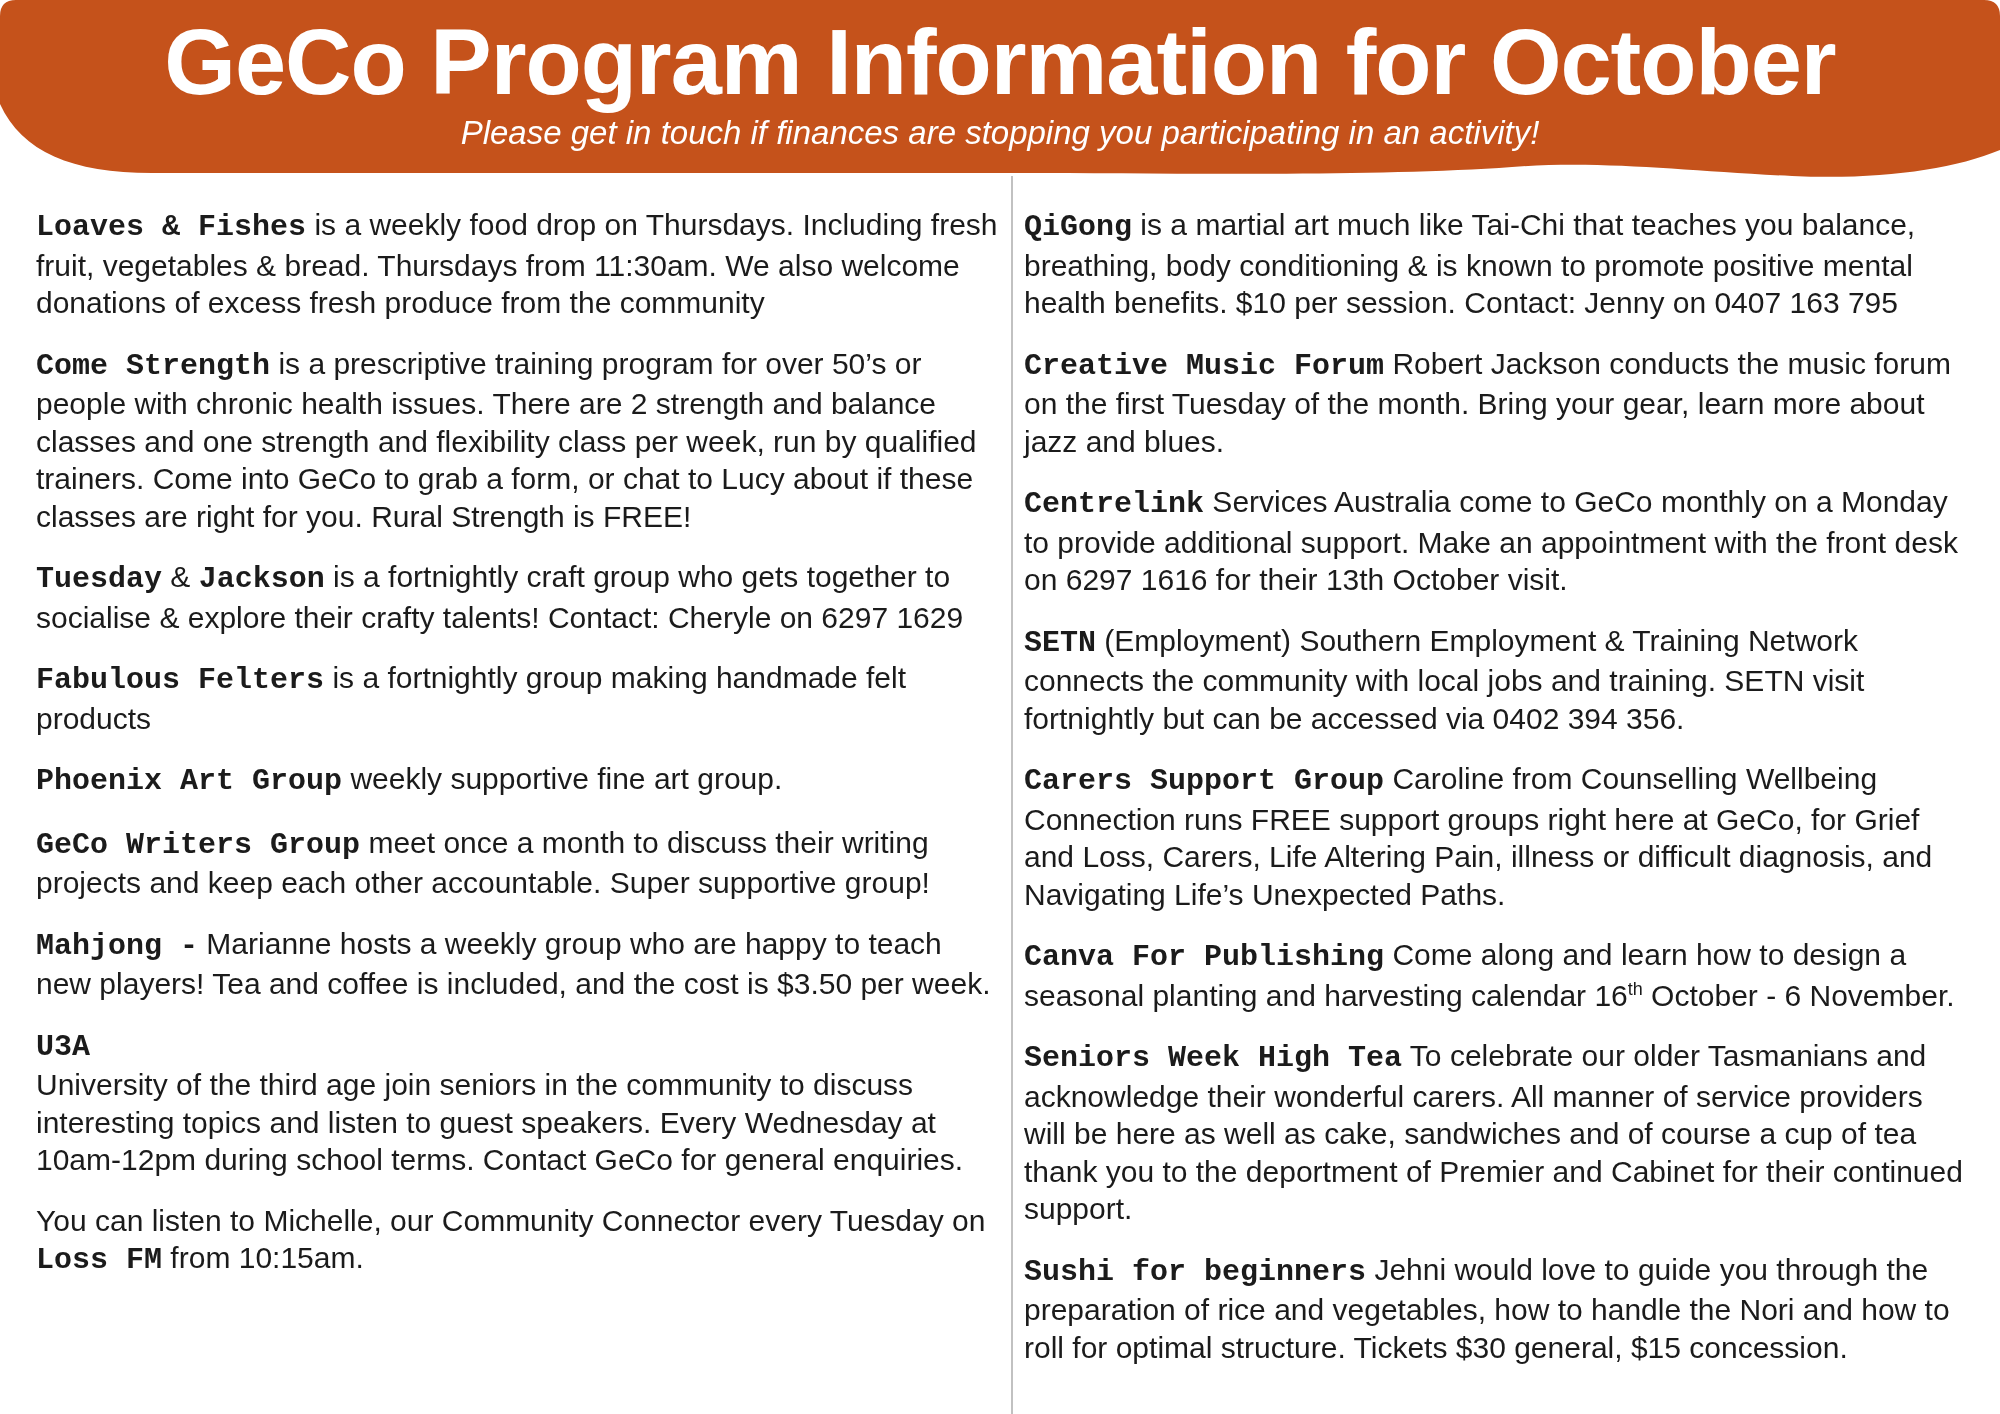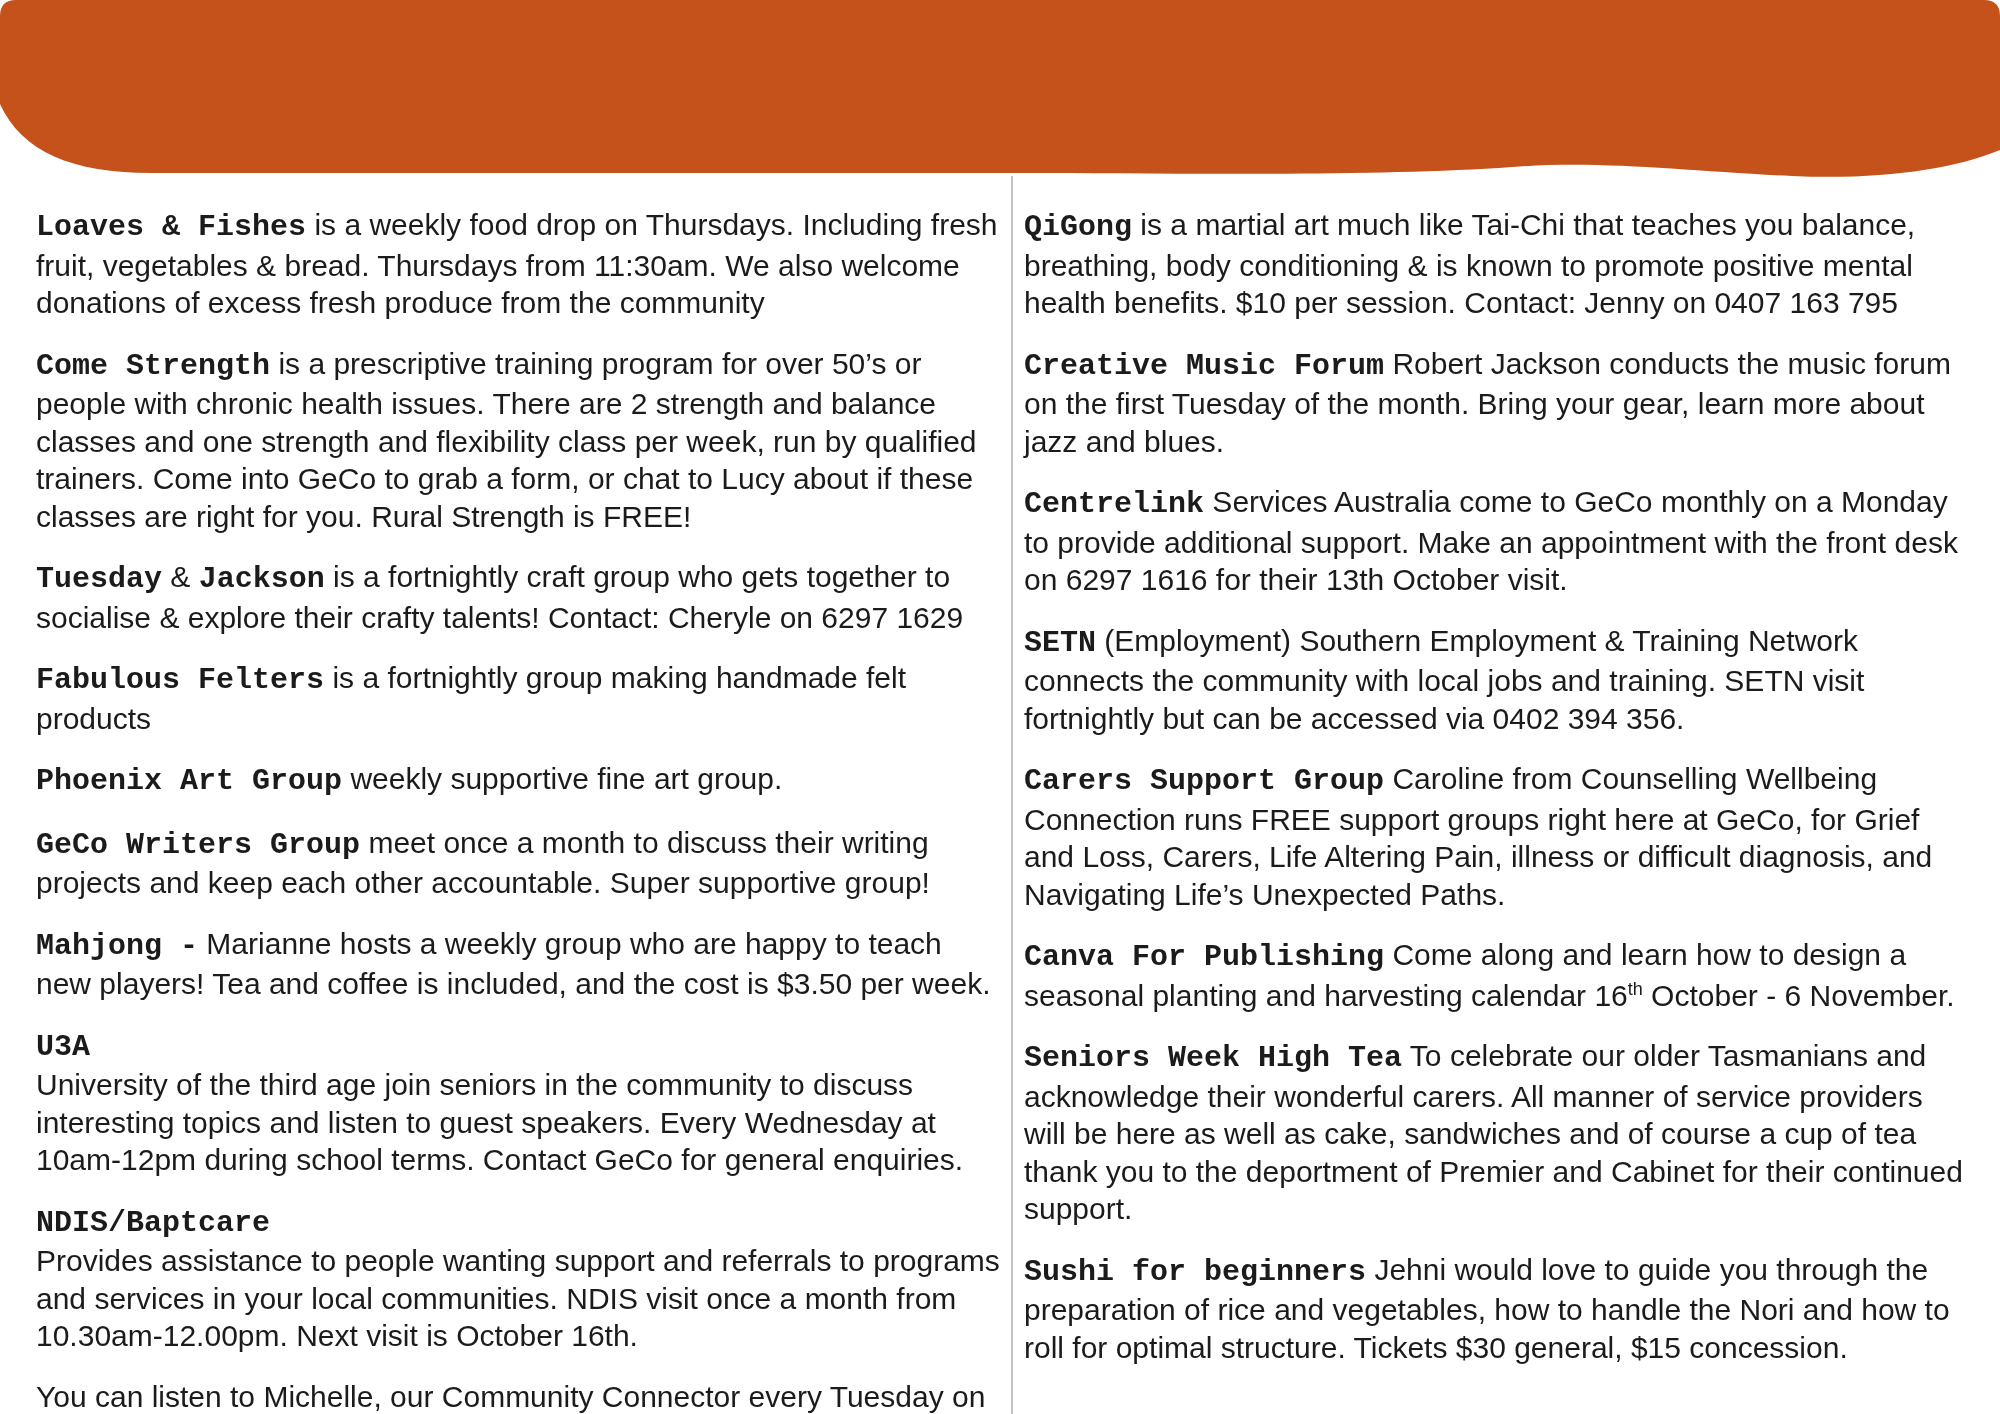--- a/index.html
+++ b/index.html
@@ -47,33 +47,36 @@
 <header class="header">
   <svg viewBox="0 0 2000 190" preserveAspectRatio="none">
     <path d="M16 0 H1984 Q2000 0 2000 16 V150
              C1952 170 1878 180 1792 176
              C1684 171 1602 160 1512 167
              C1372 177 1160 173 1005 173
              L152 173
              C72 173 22 152 0 104
              V16 Q0 0 16 0 Z" fill="#C5521B"></path>
   </svg>
+  <div class="header-inner">
+    <h1 class="page-title">GeCo Program Information for October</h1>
+    <p class="subtitle">Please get in touch if finances are stopping you participating in an activity!</p>
+  </div>
 </header>
 
 <main class="content">
   <section class="col col-left">
       <p class="para"><span class="b">Loaves &amp; Fishes</span><span> is a weekly food drop on Thursdays. Including fresh fruit, vegetables &amp; bread. Thursdays from 11:30am. We also welcome donations of excess fresh produce from the community</span></p>
       <p class="para"><span class="b">Come Strength</span><span> is a prescriptive training program for over 50’s or people with chronic health issues. There are 2 strength and balance classes and one strength and flexibility class per week, run by qualified trainers. Come into GeCo to grab a form, or chat to Lucy about if these classes are right for you. Rural Strength is FREE!</span></p>
       <p class="para"><span class="b">Tuesday</span><span> &amp; </span><span class="b">Jackson</span><span> is a fortnightly craft group who gets together to socialise &amp; explore their crafty talents! Contact: Cheryle on 6297 1629</span></p>
       <p class="para"><span class="b">Fabulous Felters</span><span> is a fortnightly group making handmade felt products</span></p>
       <p class="para"><span class="b">Phoenix Art Group</span><span> weekly supportive fine art group.</span></p>
       <p class="para"><span class="b">GeCo Writers Group</span><span> meet once a month to discuss their writing projects and keep each other accountable. Super supportive group!</span></p>
       <p class="para"><span class="b">Mahjong -</span><span> Marianne hosts a weekly group who are happy to teach new players! Tea and coffee is included, and the cost is $3.50 per week.</span></p>
       <p class="para"><span class="b">U3A</span><span><br>University of the third age join seniors in the community to discuss interesting topics and listen to guest speakers. Every Wednesday at 10am-12pm during school terms. Contact GeCo for general enquiries.</span></p>
-      <p class="para"><span class="b">NDIS/Baptcare</span><span><br>Provides assistance to people wanting support and referrals to programs and services in your local communities. NDIS visit once a month from 10.30am-12.00pm. Next visit is October 16th.</span></p>
       <p class="para"><span>You can listen to Michelle, our Community Connector every Tuesday on </span><span class="b">Loss FM</span><span> from 10:15am.</span></p>
     </section>
   <section class="col col-right">
       <p class="para"><span class="b">QiGong</span><span> is a martial art much like Tai-Chi that teaches you balance, breathing, body conditioning &amp; is known to promote positive mental health benefits. $10 per session. Contact: Jenny on 0407 163 795</span></p>
       <p class="para"><span class="b">Creative Music Forum</span><span> Robert Jackson conducts the music forum on the first Tuesday of the month. Bring your gear, learn more about jazz and blues.</span></p>
       <p class="para"><span class="b">Centrelink</span><span> Services Australia come to GeCo monthly on a Monday to provide additional support. Make an appointment with the front desk on 6297 1616 for their 13th October visit.</span></p>
       <p class="para"><span class="b">SETN</span><span> (Employment) Southern Employment &amp; Training Network connects the community with local jobs and training. SETN visit fortnightly but can be accessed via 0402 394 356.</span></p>
       <p class="para"><span class="b">Carers Support Group</span><span> Caroline from Counselling Wellbeing Connection runs FREE support groups right here at GeCo, for Grief and Loss, Carers, Life Altering Pain, illness or difficult diagnosis, and Navigating Life’s Unexpected Paths.</span></p>
       <p class="para"><span class="b">Canva For Publishing</span><span> Come along and learn how to design a seasonal planting and harvesting calendar 16</span><sup>th</sup><span> October - 6 November.</span></p>
       <p class="para"><span class="b">Seniors Week High Tea</span><span> To celebrate our older Tasmanians and acknowledge their wonderful carers. All manner of service providers will be here as well as cake, sandwiches and of course a cup of tea thank you to the deportment of Premier and Cabinet for their continued support.</span></p>

